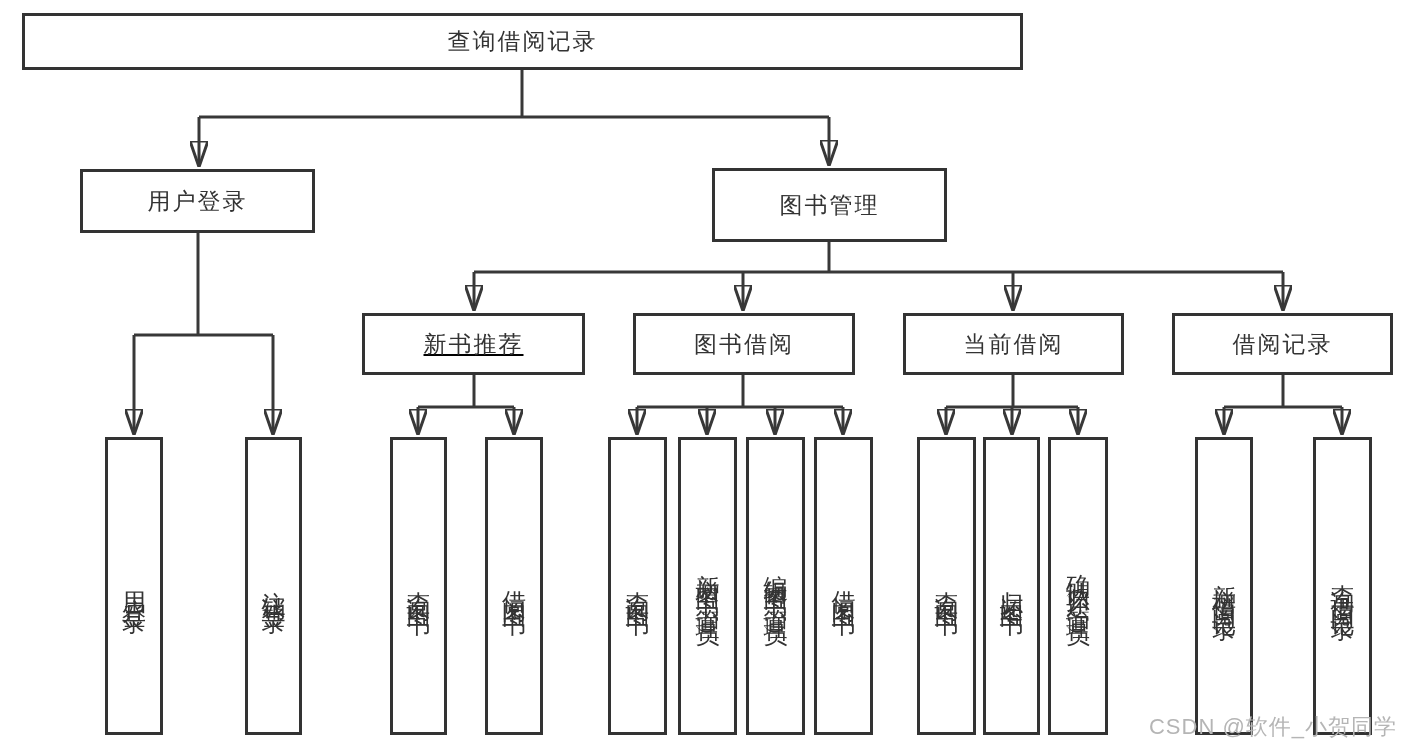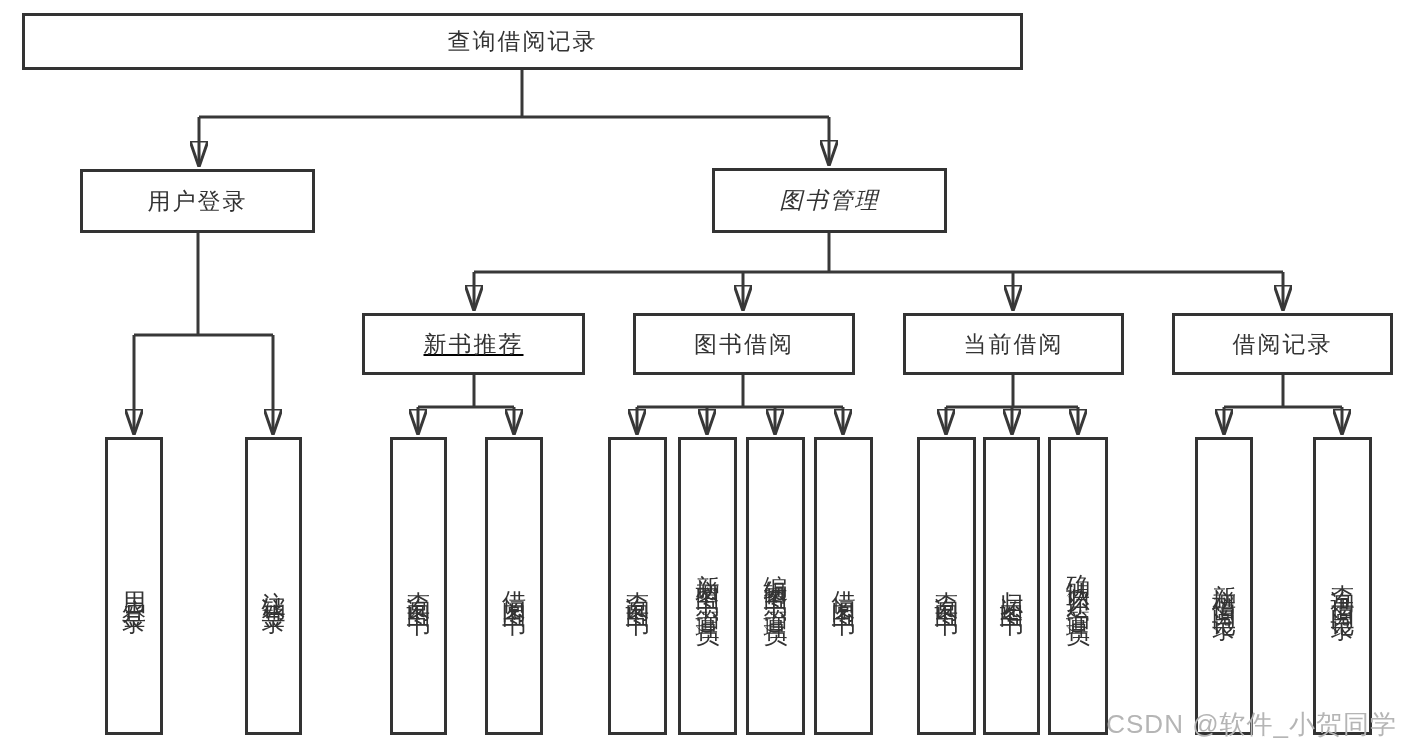--- a/index.html
+++ b/index.html
@@ -60,21 +60,21 @@
     font-size: 24px;
     letter-spacing: 7px;
     color: #333333;
     line-height: 1;
     white-space: nowrap;
   }
 
   
   .n-root        { left: 22px;   top: 13px;  width: 1001px; height: 57px; }
   .n-user-login  { left: 80px;   top: 169px; width: 235px;  height: 64px; }
-  .n-book-mgmt   { left: 712px;  top: 168px; width: 235px;  height: 65px; font-style: italic; }
+  .n-book-mgmt   { left: 712px;  top: 168px; width: 235px;  height: 74px; }
   .n-new-book    { left: 362px;  top: 313px; width: 223px;  height: 62px; text-decoration: underline; }
   .n-book-borrow { left: 633px;  top: 313px; width: 222px;  height: 62px; }
   .n-cur-borrow  { left: 903px;  top: 313px; width: 221px;  height: 62px; }
   .n-borrow-rec  { left: 1172px; top: 313px; width: 221px;  height: 62px; text-align: right; }
 
   .lf-1  { left: 105px;  width: 58px; }
   .lf-2  { left: 245px;  width: 57px; }
   .lf-3  { left: 390px;  width: 57px; }
   .lf-4  { left: 485px;  width: 58px; }
   .lf-5  { left: 608px;  width: 59px; }
@@ -84,21 +84,21 @@
   .lf-9  { left: 917px;  width: 59px; }
   .lf-10 { left: 983px;  width: 57px; }
   .lf-11 { left: 1048px; width: 60px; }
   .lf-12 { left: 1195px; width: 58px; }
   .lf-13 { left: 1313px; width: 59px; }
 
   .watermark {
     position: absolute;
     right: 8px;
     bottom: 5px;
-    font-size: 26px;
+    font-size: 22px;
     color: #b5b5b5;
     letter-spacing: 1px;
     z-index: 3;
     white-space: nowrap;
   }
 </style>
 </head>
 <body>
 
 <div class="canvas">

